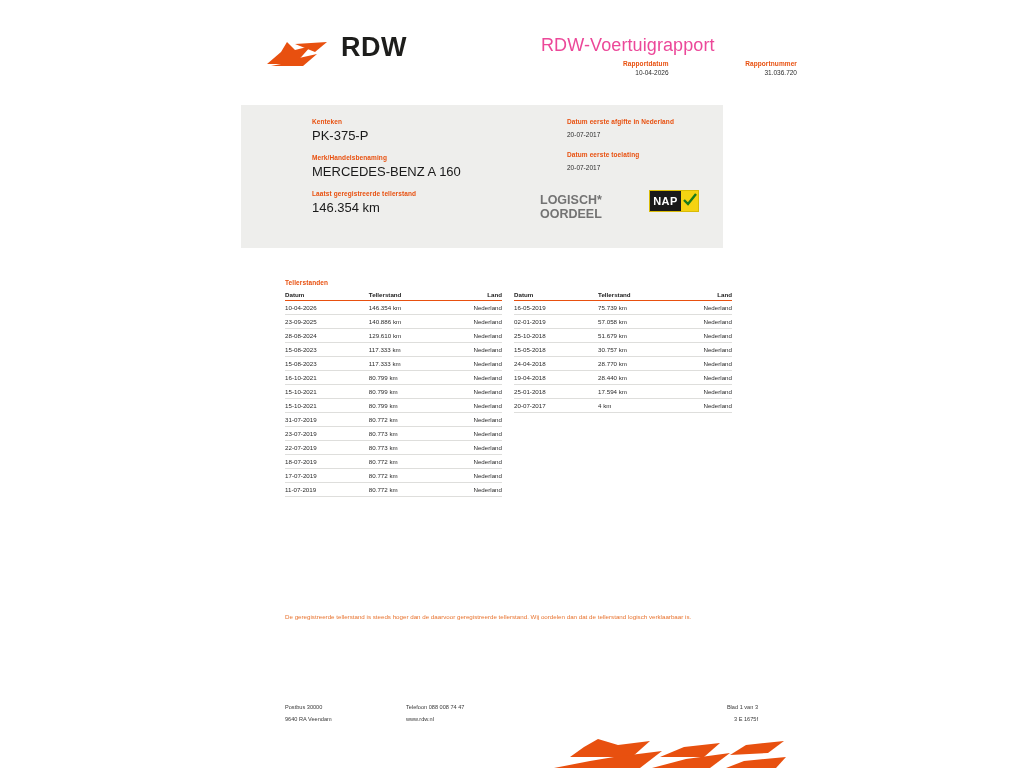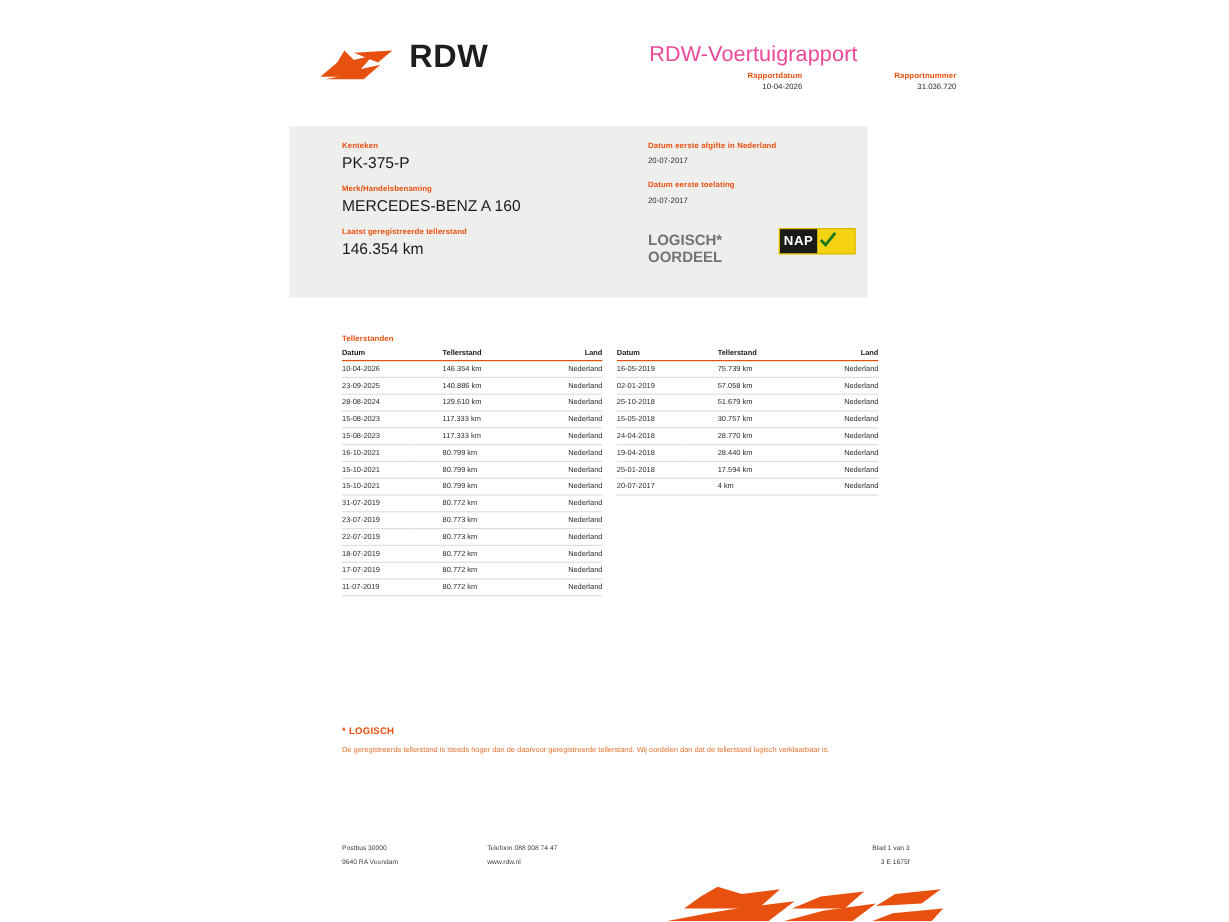--- a/index.html
+++ b/index.html
@@ -104,42 +104,41 @@
     font-size: 13px;
     color: #1a1a1a;
     margin-top: 3px;
     line-height: 15px;
   }
   .field-value.small {
     font-size: 6.5px;
     color: #2b2b2b;
     margin-top: 2px;
   }
-  .field-group { margin-bottom: 11px; }
+  .field-group { margin-bottom: 11px; margin-left: 27px; }
   .field-group.tight { margin-bottom: 9px; }
 
   .judgement {
     position: absolute;
     left: 299px;
     top: 88px;
     font-size: 12.5px;
     font-weight: bold;
     color: #737373;
     line-height: 14px;
     width: 90px;
   }
   .nap-badge {
     position: absolute;
     left: 408px;
     top: 85px;
     width: 48px;
     height: 20px;
     background: #f5d312;
     border: 1px solid #d9bb06;
-    padding-left: 14px;
   }
   .nap-badge .nap-left {
     position: absolute;
     left: 0; top: 0;
     width: 31px; height: 20px;
     background: #1a1a1a;
     color: #ffffff;
     font-size: 11px;
     font-weight: bold;
     text-align: center;
@@ -436,21 +435,20 @@
               <td class="c1">20-07-2017</td>
               <td class="c2">4 km</td>
               <td class="c3">Nederland</td>
             </tr>
           </tbody>
       </table>
     </div>
   </div>
 
   <div class="footnote">
-    <div class="footnote-title">* LOGISCH</div>
     <div class="footnote-body">De geregistreerde tellerstand is steeds hoger dan de daarvoor geregistreerde tellerstand. Wij oordelen dan dat de tellerstand logisch verklaarbaar is.</div>
   </div>
 
   <div class="footer">
     <div class="col col-a">
       <div>Postbus 30000</div>
       <div>9640 RA Veendam</div>
     </div>
     <div class="col col-b">
       <div>Telefoon 088 008 74 47</div>

